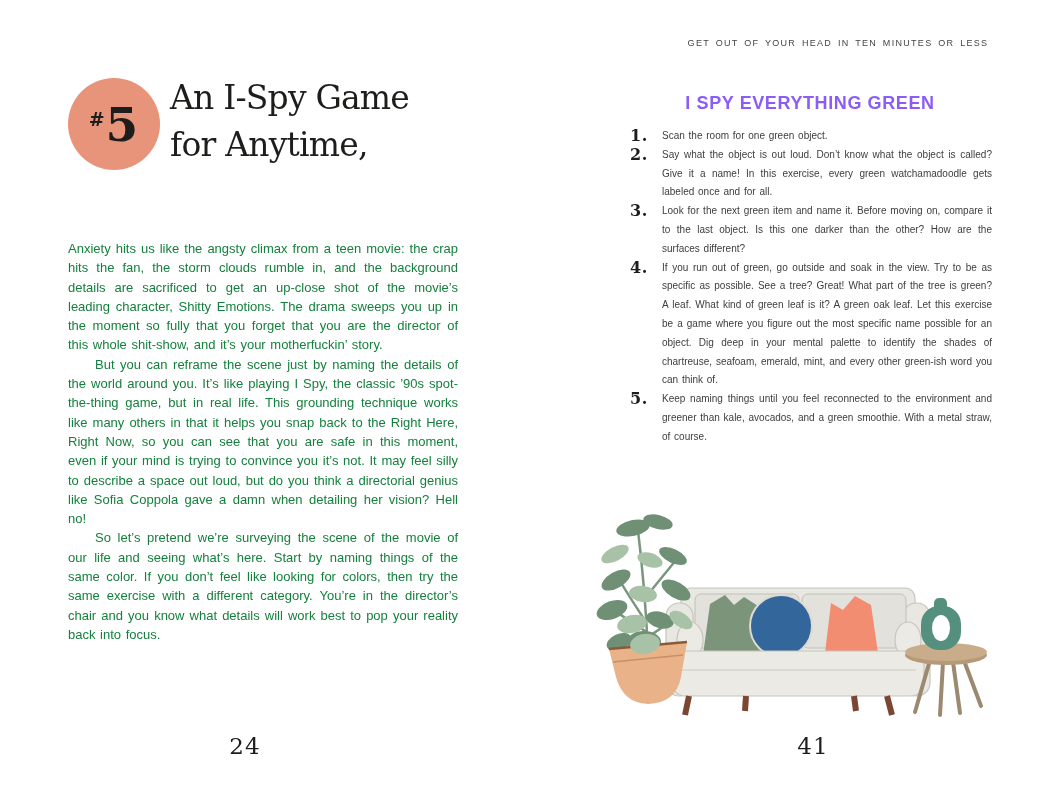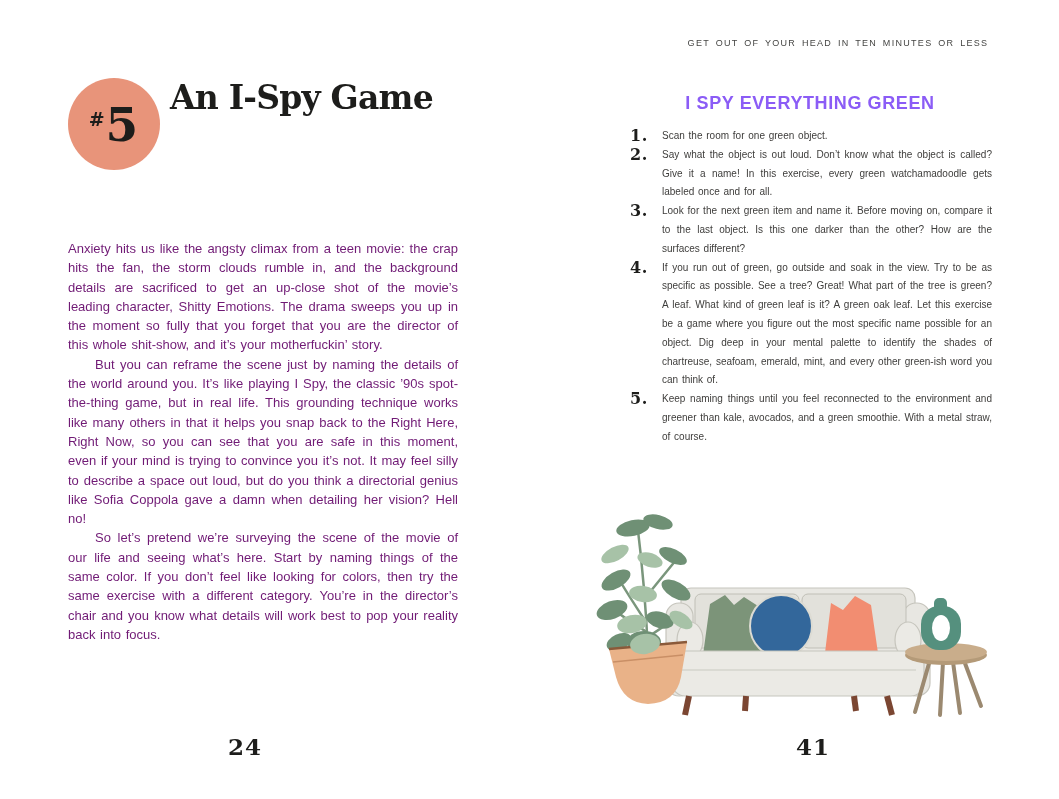--- a/index.html
+++ b/index.html
@@ -16,33 +16,33 @@
   .badge .hash {
     font-family:"DejaVu Serif", serif; font-size:19px; font-weight:700;
     color:#1D1D1B; transform:translate(-1px,-5px);
   }
   .badge .num {
     font-family:"DejaVu Serif", serif; font-size:47px; font-weight:700;
     color:#1D1D1B; line-height:1;
   }
   .chapter-title { left:170px; top:74px; width:300px; }
   .chapter-title .tline {
-    font-family:"DejaVu Serif", serif; font-weight:700; font-size:33px;
+    font-family:"DejaVu Serif", serif; font-weight:400; font-size:33px;
     line-height:47px; letter-spacing:-0.8px; color:#1D1D1B; white-space:nowrap;
   }
   .body-text { left:68px; top:239px; width:390px; }
   .body-text p {
-    font-size:13px; line-height:19.3px; color:#701a75;
+    font-size:13px; line-height:19.3px; color:#15803d;
     text-align:justify; word-spacing:1px;
   }
   .body-text p.indent { text-indent:27px; }
 
   .pagenum {
     top:733px; width:110px; text-align:center;
-    font-family:"DejaVu Serif", serif; font-weight:700; font-size:23px;
+    font-family:"DejaVu Serif", serif; font-weight:400; font-size:23px;
     letter-spacing:1px; color:#1D1D1B;
   }
   .pagenum.left  { left:190px; }
   .pagenum.right { left:758px; }
 
   
   .running-head {
     left:656px; top:38px; width:364px; text-align:center;
     font-size:9px; letter-spacing:1.3px; color:#454543; word-spacing:2px;
   }
@@ -66,20 +66,21 @@
 </head>
 <body>
 
 <div class="abs badge">
   <span class="hash">#</span>
   <span class="num">5</span>
 </div>
 
 <div class="abs chapter-title">
   <div class="tline">An I-Spy Game</div>
+  <div class="tline">for Anytime,</div>
 </div>
 
 <div class="abs body-text">
   <p>Anxiety hits us like the angsty climax from a teen movie: the crap hits the fan, the storm clouds rumble in, and the background details are sacrificed to get an up-close shot of the movie’s leading character, Shitty Emotions. The drama sweeps you up in the moment so fully that you forget that you are the director of this whole shit-show, and it’s your motherfuckin’ story.</p>
   <p class="indent">But you can reframe the scene just by naming the details of the world around you. It’s like playing I Spy, the classic ’90s spot-the-thing game, but in real life. This grounding technique works like many others in that it helps you snap back to the Right Here, Right Now, so you can see that you are safe in this moment, even if your mind is trying to convince you it’s not. It may feel silly to describe a space out loud, but do you think a directorial genius like Sofia Coppola gave a damn when detailing her vision? Hell no!</p>
   <p class="indent">So let’s pretend we’re surveying the scene of the movie of our life and seeing what’s here. Start by naming things of the same color. If you don’t feel like looking for colors, then try the same exercise with a different category. You’re in the director’s chair and you know what details will work best to pop your reality back into focus.</p>
 </div>
 
 <div class="abs pagenum left">24</div>
 

